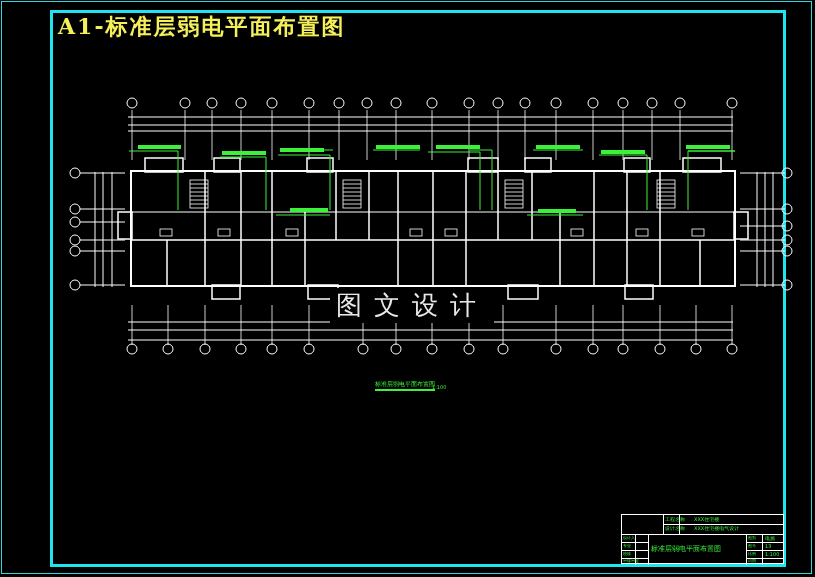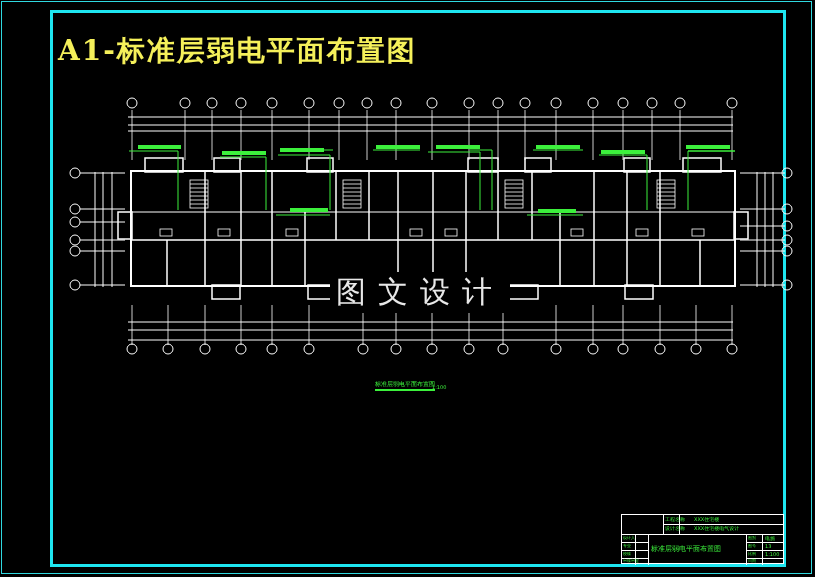--- a/index.html
+++ b/index.html
@@ -1,21 +1,21 @@
 <!DOCTYPE html>
 <html><head>
 <meta charset="utf-8">
 <style>
   html,body{margin:0;padding:0;background:#000;}
   body{width:815px;height:577px;position:relative;overflow:hidden;font-family:"DejaVu Sans",sans-serif;}
   .outer{position:absolute;left:1px;top:1px;width:811px;height:573px;border:1px solid #2fd8e0;box-sizing:border-box;}
   .inner{position:absolute;left:50px;top:10px;width:736px;height:557px;border:3px solid #1ee6f0;box-sizing:border-box;}
-  .title{position:absolute;left:58px;top:32px;color:#f5f05a;font-size:28px;font-weight:bold;letter-spacing:2px;font-family:"DejaVu Serif",serif;}
+  .title{position:absolute;left:58px;top:12px;color:#f5f05a;font-size:22px;font-weight:bold;letter-spacing:2px;font-family:"DejaVu Serif",serif;}
   svg.plan{position:absolute;left:0;top:0;}
-  .watermark{position:absolute;left:330px;top:272px;color:#e8e8e8;font-size:30px;letter-spacing:12px;font-family:Liberation Sans, sans-serif;background:#000;padding:0 6px;}
+  .watermark{position:absolute;left:330px;top:288px;color:#e8e8e8;font-size:26px;letter-spacing:12px;font-family:Liberation Sans, sans-serif;background:#000;padding:0 6px;}
   .plan-label{position:absolute;left:375px;top:380px;color:#3cf03c;font-size:6px;border-bottom:2px solid #3cf03c;letter-spacing:0px;}
   .plan-scale{position:absolute;left:432px;top:384px;color:#3cf03c;font-size:5px;}
   .tb{position:absolute;left:621px;top:514px;width:163px;height:50px;border:1px solid #fff;box-sizing:border-box;}
   .tb .cell{position:absolute;color:#3cf03c;font-size:6px;line-height:1;white-space:nowrap;}
   .tb .hl{position:absolute;background:#fff;height:1px;}
   .tb .vl{position:absolute;background:#fff;width:1px;}
 </style>
 </head>
 <body>
 

